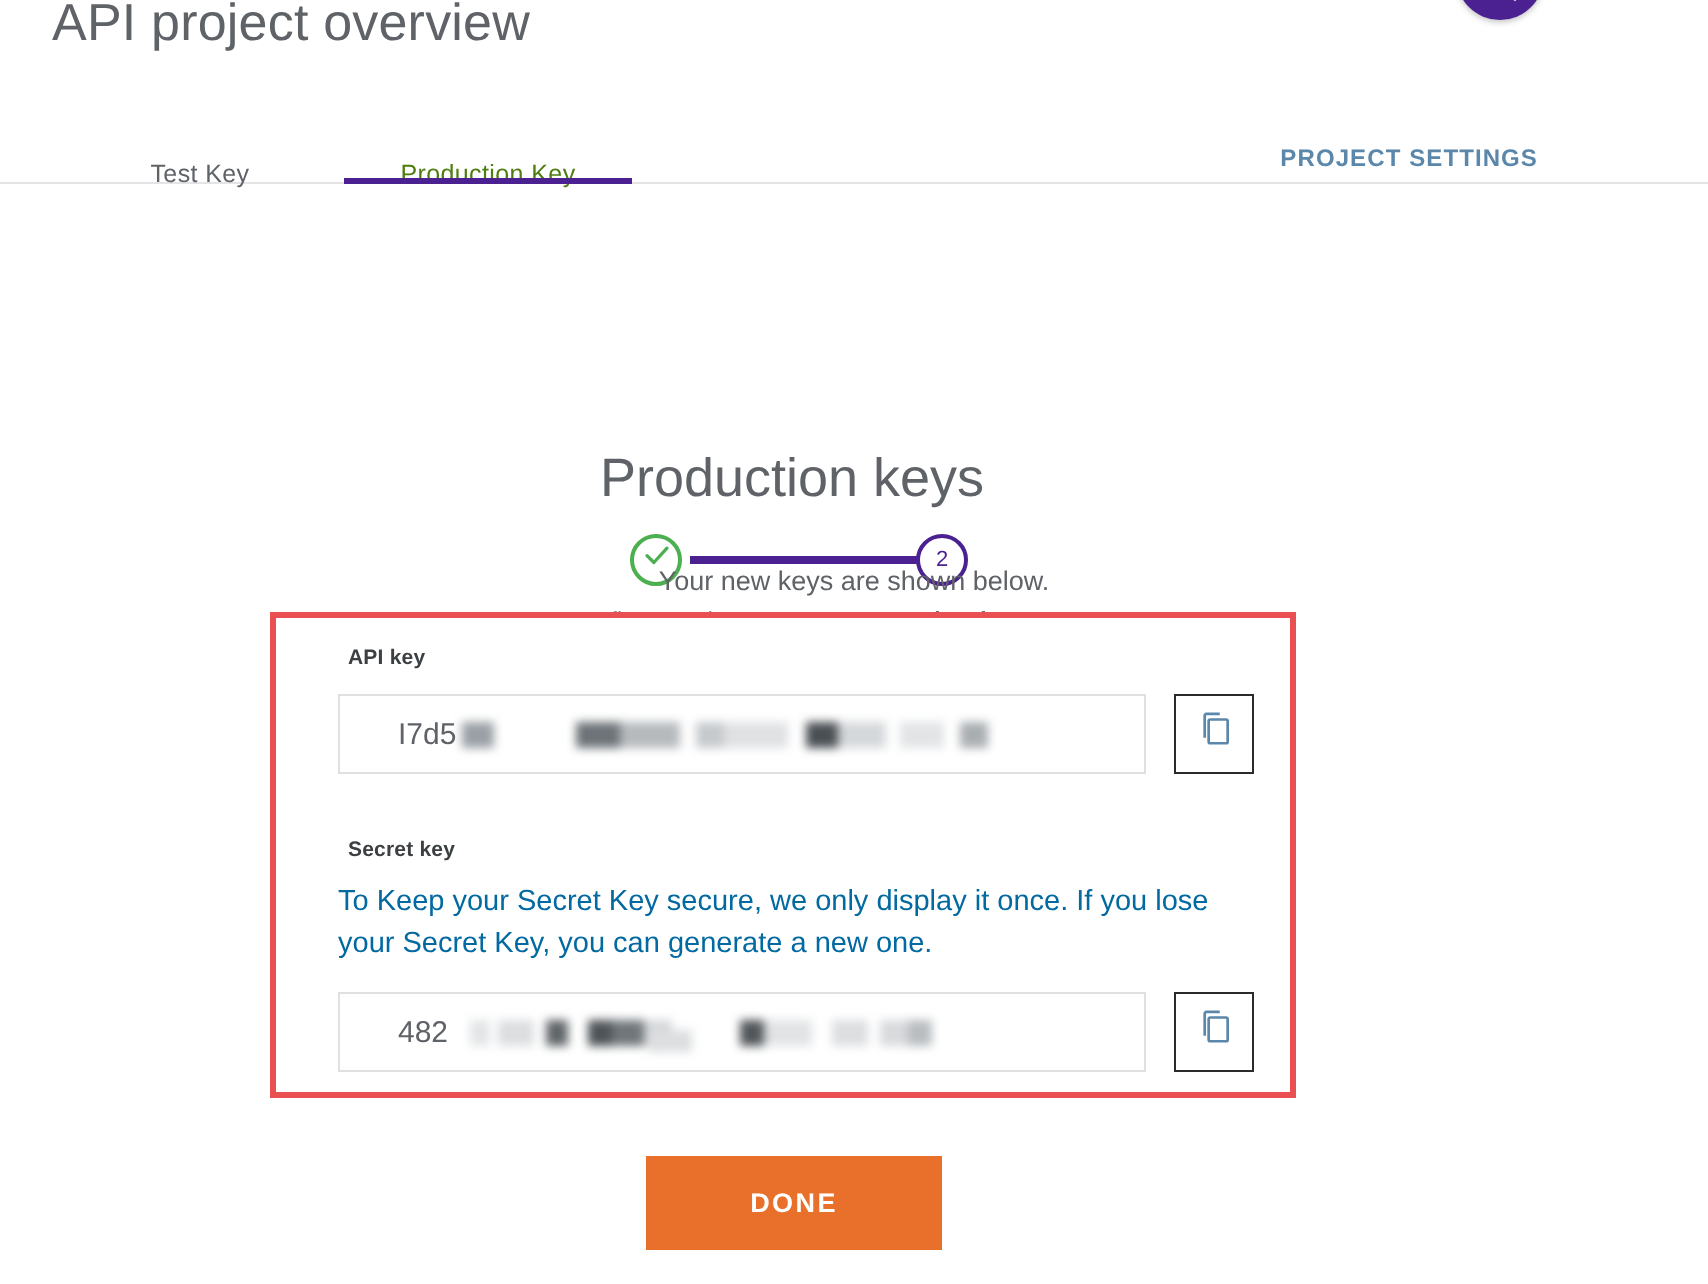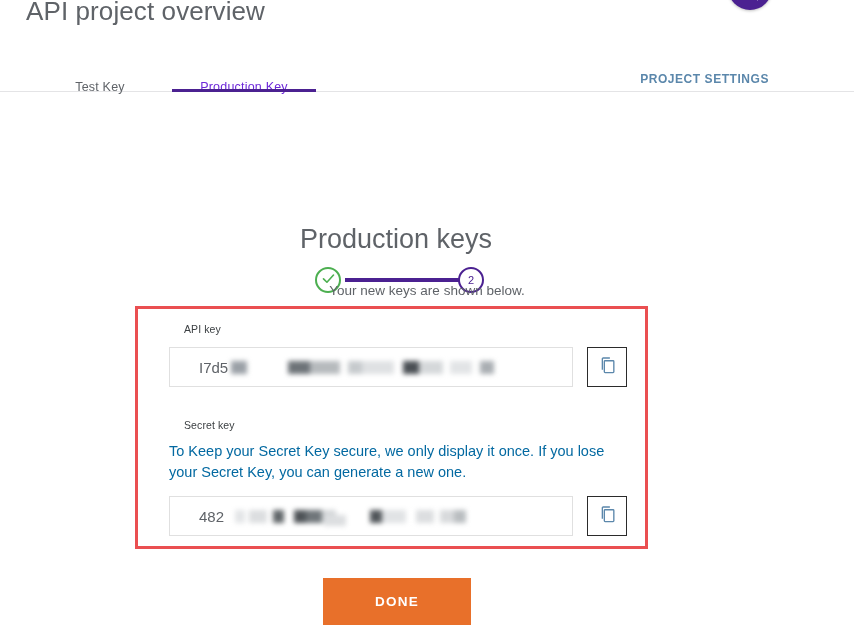--- a/index.html
+++ b/index.html
@@ -64,21 +64,21 @@
     top: 6px;
     font-size: 12.5px;
     color: #5f6368;
     letter-spacing: 0.2px;
     text-align: center;
     cursor: pointer;
     white-space: nowrap;
     margin-top: 16px;
   }
   .tab-test { left: 60px; width: 80px; }
-  .tab-prod { left: 172px; width: 144px; color: #6d28d9; }
+  .tab-prod { left: 172px; width: 144px; color: #4d7c0f; }
   .tab-underline {
     position: absolute;
     left: 172px;
     top: 31px;
     width: 144px;
     height: 3px;
     background: #4b2191;
   }
   .project-settings {
     position: absolute;
@@ -170,23 +170,23 @@
     left: 135px;
     top: 306px;
     width: 513px;
     height: 243px;
     border: 3px solid #ea4f51;
     box-sizing: border-box;
     background: #ffffff;
   }
   .field-label {
     position: absolute;
-    left: 46px;
+    left: 36px;
     font-size: 10.5px;
-    font-weight: 400;
+    font-weight: 700;
     color: #3c4043;
     letter-spacing: 0.1px;
   }
   .label-api { top: 14px; }
   .label-secret { top: 110px; }
 
   .secret-note {
     position: absolute;
     left: 31px;
     top: 132px;

